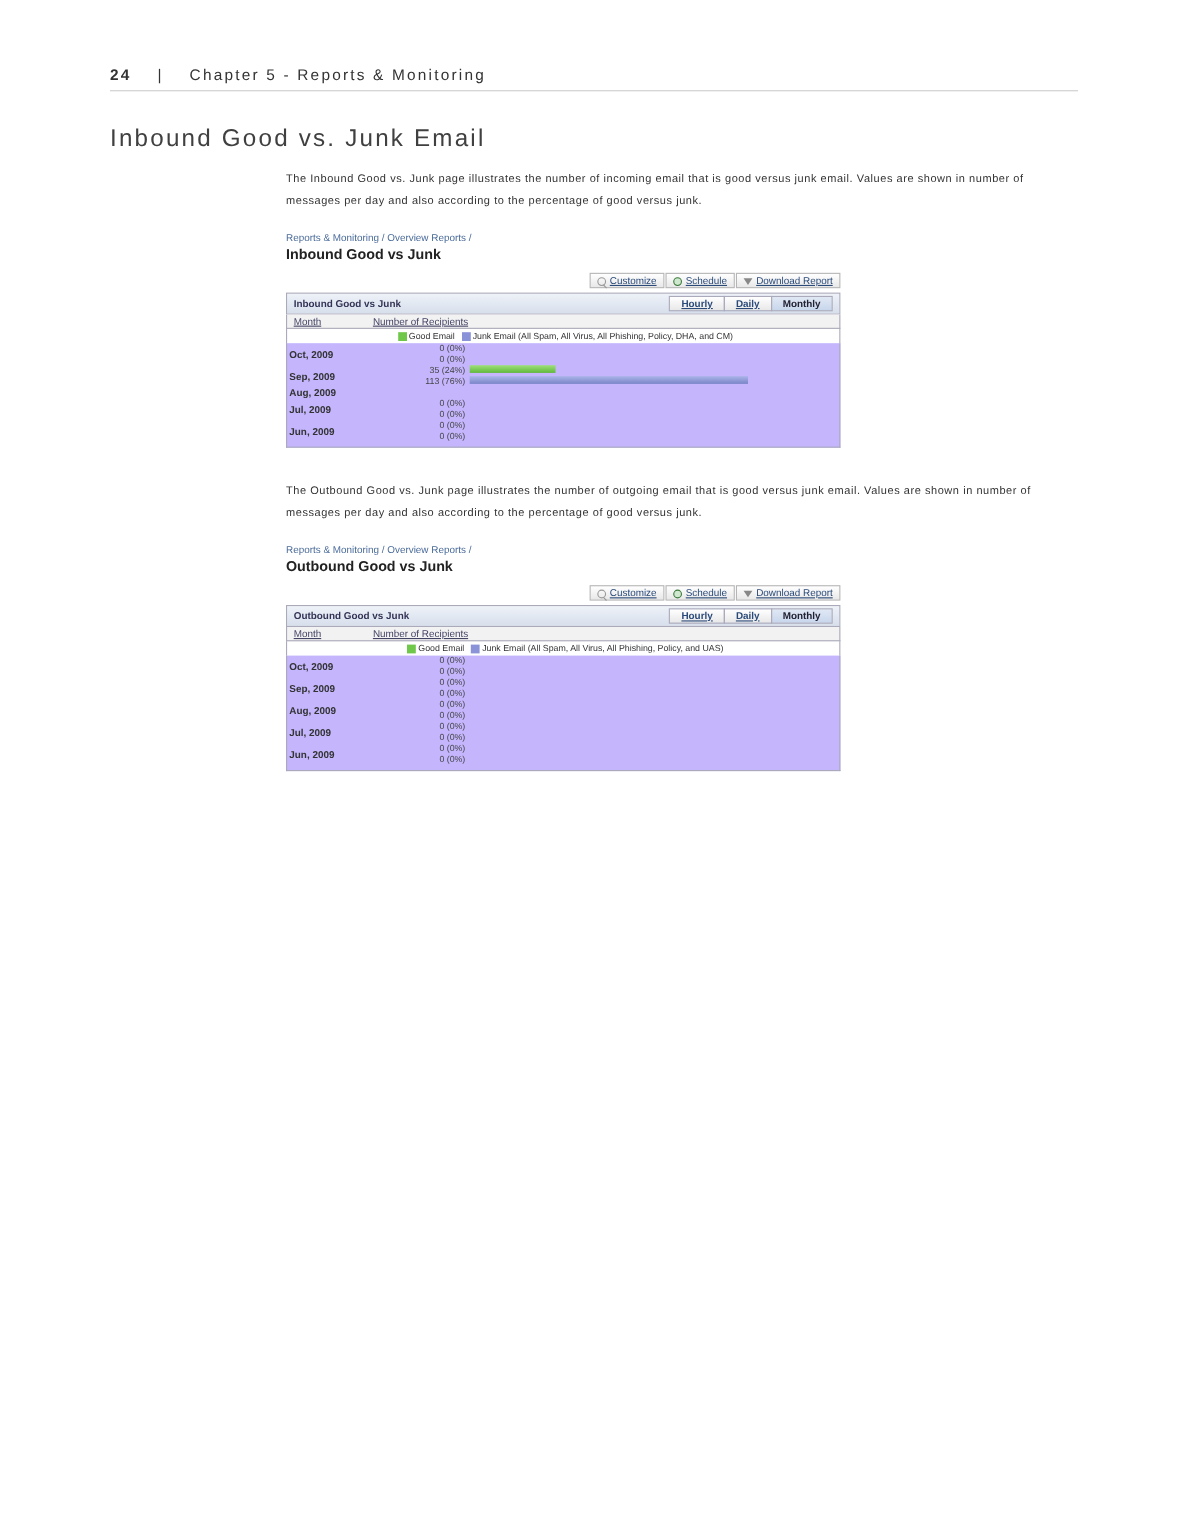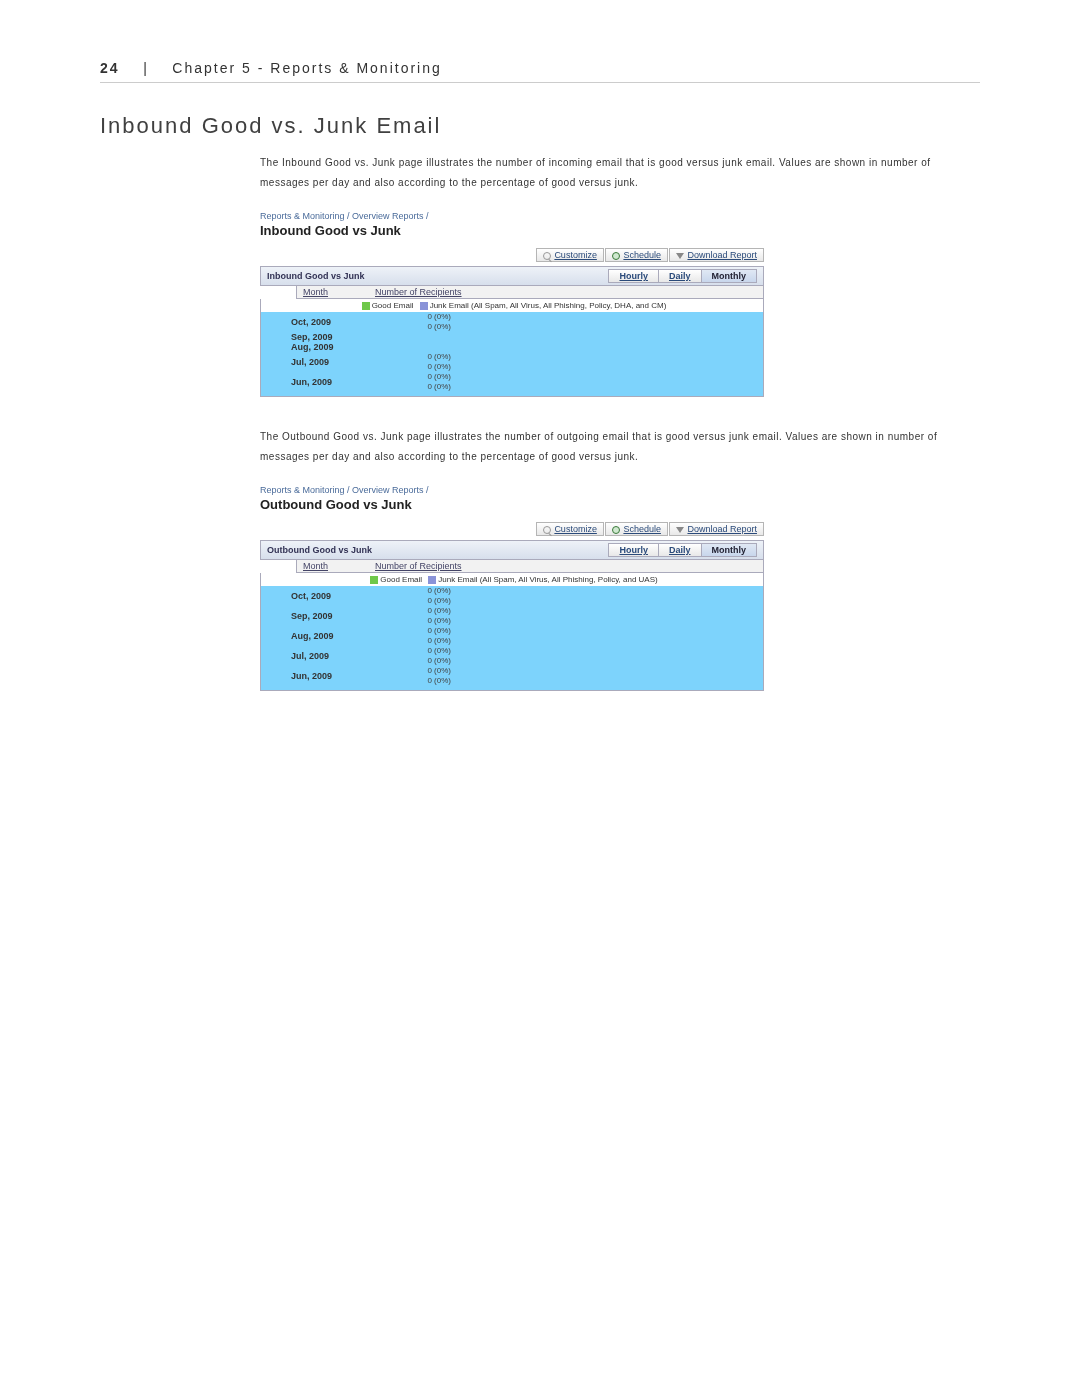--- a/index.html
+++ b/index.html
@@ -110,42 +110,40 @@
     color:#223;
   }
   .col-head {
     background:#f2f2f2;
     border:1px solid #aab;
     border-top:none;
     display:flex;
     font-size:9px;
     color:#446;
     text-decoration: underline;
-    margin-left: 36px;
   }
   .col-head .c-month { width:70px; padding:1px 0 1px 6px; }
   .col-head .c-num { flex:1; padding:1px 0 1px 2px; }
   .legend {
     text-align:center;
     font-size:8px;
     padding:2px 0;
     border-left:1px solid #aab;
     border-right:1px solid #aab;
   }
   .legend .sw {
     display:inline-block;width:8px;height:8px;vertical-align:middle;margin:0 2px 0 4px;
   }
   .sw.good { background:#6fc84a; }
   .sw.junk { background:#8a93d8; }
   .chart {
     border:1px solid #aab;
     border-top:none;
     padding-bottom:4px;
-    background:#7dd3fc;
-    padding-left:28px;
+    background:#c4b5fd;
   }
   .row {
     display:flex;
     align-items:center;
   }
   .row .month-label {
     width:70px;
     font-weight:bold;
     font-size:9px;
     color:#333;
@@ -225,20 +223,34 @@
             <div class="bar-line">
               <span class="val">0 (0%)</span>
               <span class="track">
                 <div class="bar junk" style="width:0%"></div>
               </span>
             </div>
           </div>
         </div>
         <div class="row">
           <div class="month-label">Sep, 2009</div>
+          <div class="bars">
+            <div class="bar-line">
+              <span class="val">35 (24%)</span>
+              <span class="track">
+                <div class="bar good" style="width:23.333333333333332%"></div>
+              </span>
+            </div>
+            <div class="bar-line">
+              <span class="val">113 (76%)</span>
+              <span class="track">
+                <div class="bar junk" style="width:75.33333333333333%"></div>
+              </span>
+            </div>
+          </div>
         </div>
         <div class="row">
           <div class="month-label">Aug, 2009</div>
         </div>
         <div class="row">
           <div class="month-label">Jul, 2009</div>
           <div class="bars">
             <div class="bar-line">
               <span class="val">0 (0%)</span>
               <span class="track">

